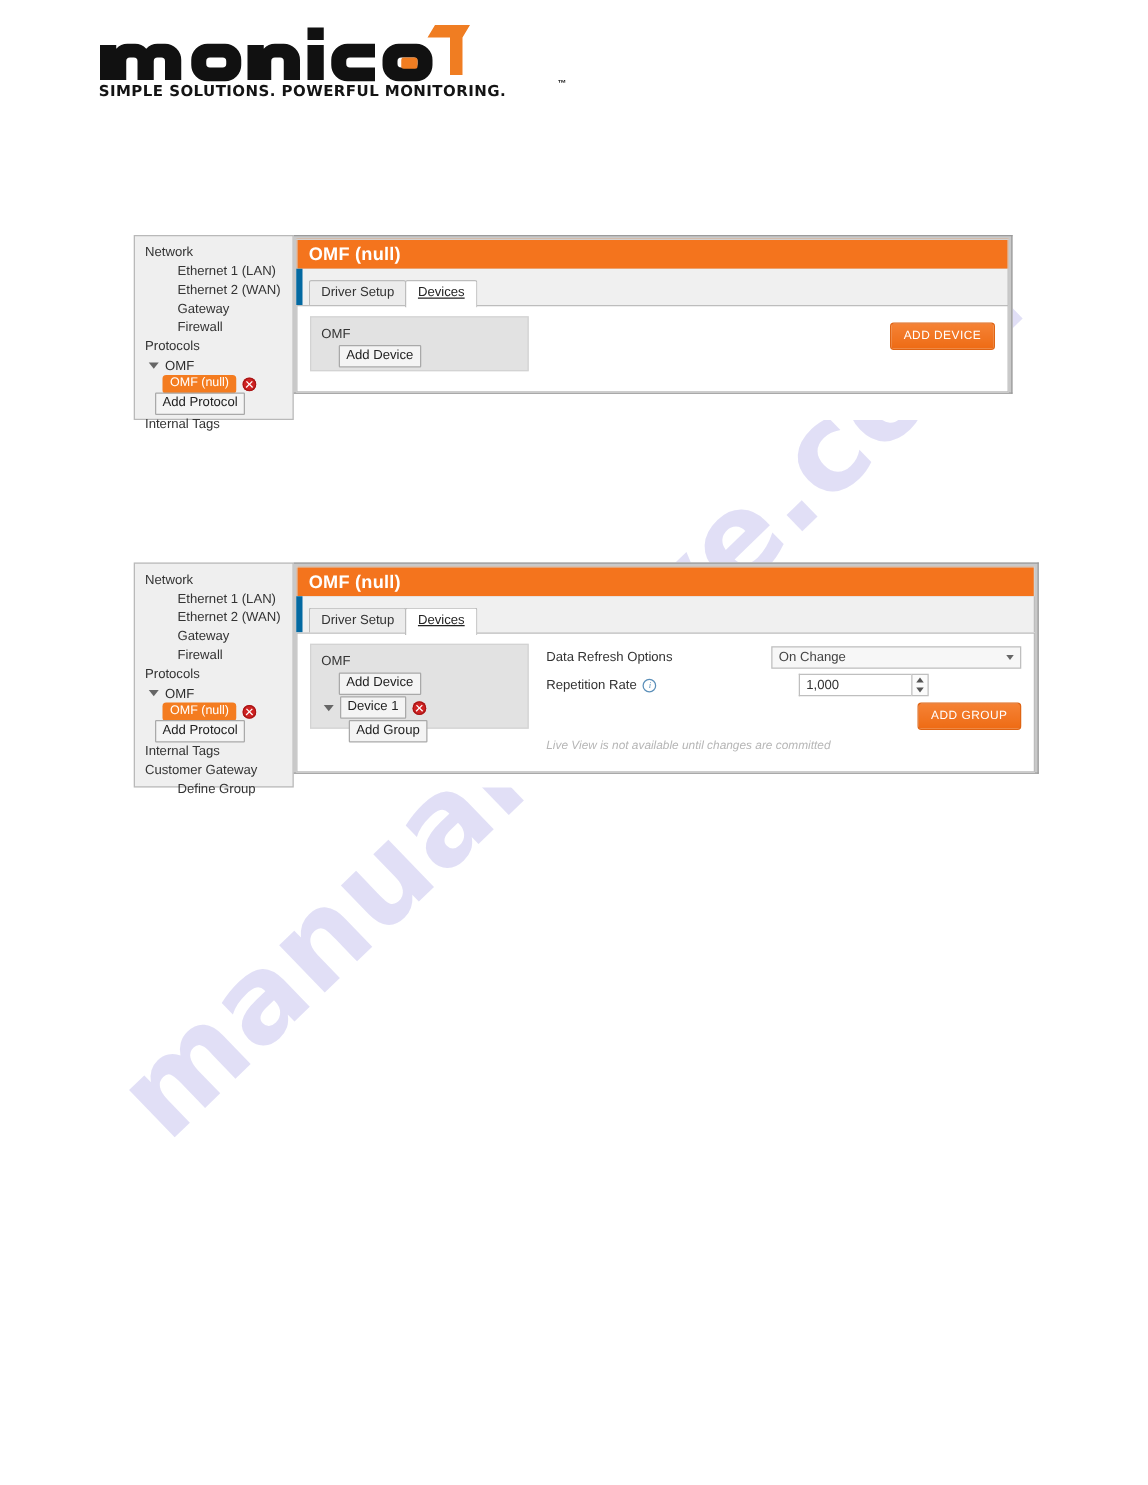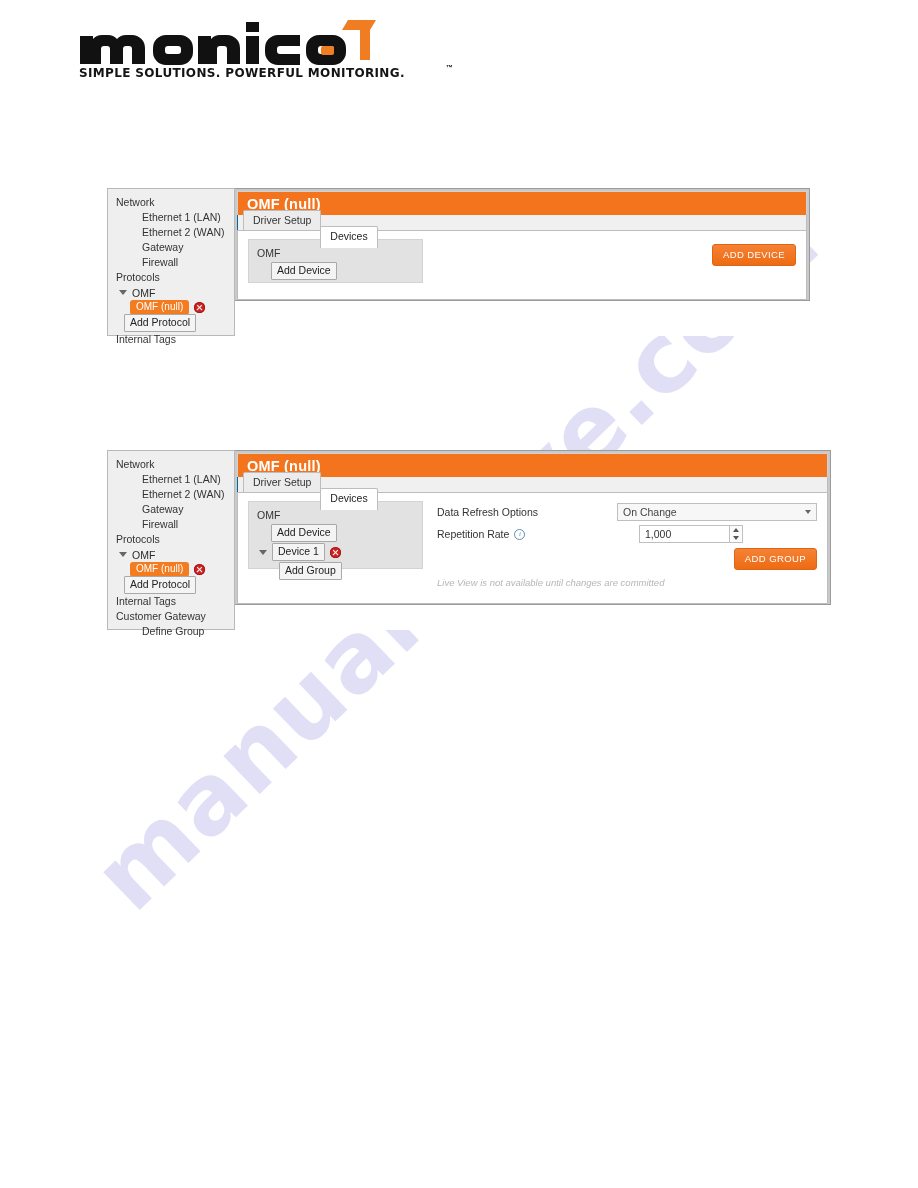--- a/index.html
+++ b/index.html
@@ -191,47 +191,48 @@
     border: 1px solid #d1d1d1;
     border-bottom: none;
     margin: 2px 2px 0 2px;
     box-sizing: border-box;
     height: 24px;
     line-height: 16px;
   }
   .tab-strip {
     display: flex;
     align-items: flex-end;
-    height: 15px;
+    height: 29px;
     margin: 0 2px;
     background: #f0f0f0;
-    border-left: 1px solid #0369a1;
+    border-left: 5px solid #0369a1;
     border-right: 1px solid #bdbdbd;
     padding-left: 5px;
     box-sizing: border-box;
   }
   .tab {
     font-size: 10.5px;
     line-height: 13px;
     padding: 3px 9px 4px 9px;
     border: 1px solid #bdbdbd;
     border-bottom: none;
     background: #ececec;
     color: #333;
     margin-right: -1px;
     border-radius: 2px 2px 0 0;
     position: relative;
     top: 1px;
   }
   .tab.active {
     background: #ffffff;
     color: #222;
-    top: 18px;
+    top: 2px;
     padding-bottom: 5px;
     z-index: 2;
+    text-decoration: underline;
   }
   .tab-body {
     background: #ffffff;
     border: 1px solid #bdbdbd;
     margin: 0 2px;
     box-sizing: border-box;
     position: relative;
     display: flex;
     padding: 8px 10px 8px 10px;
   }

